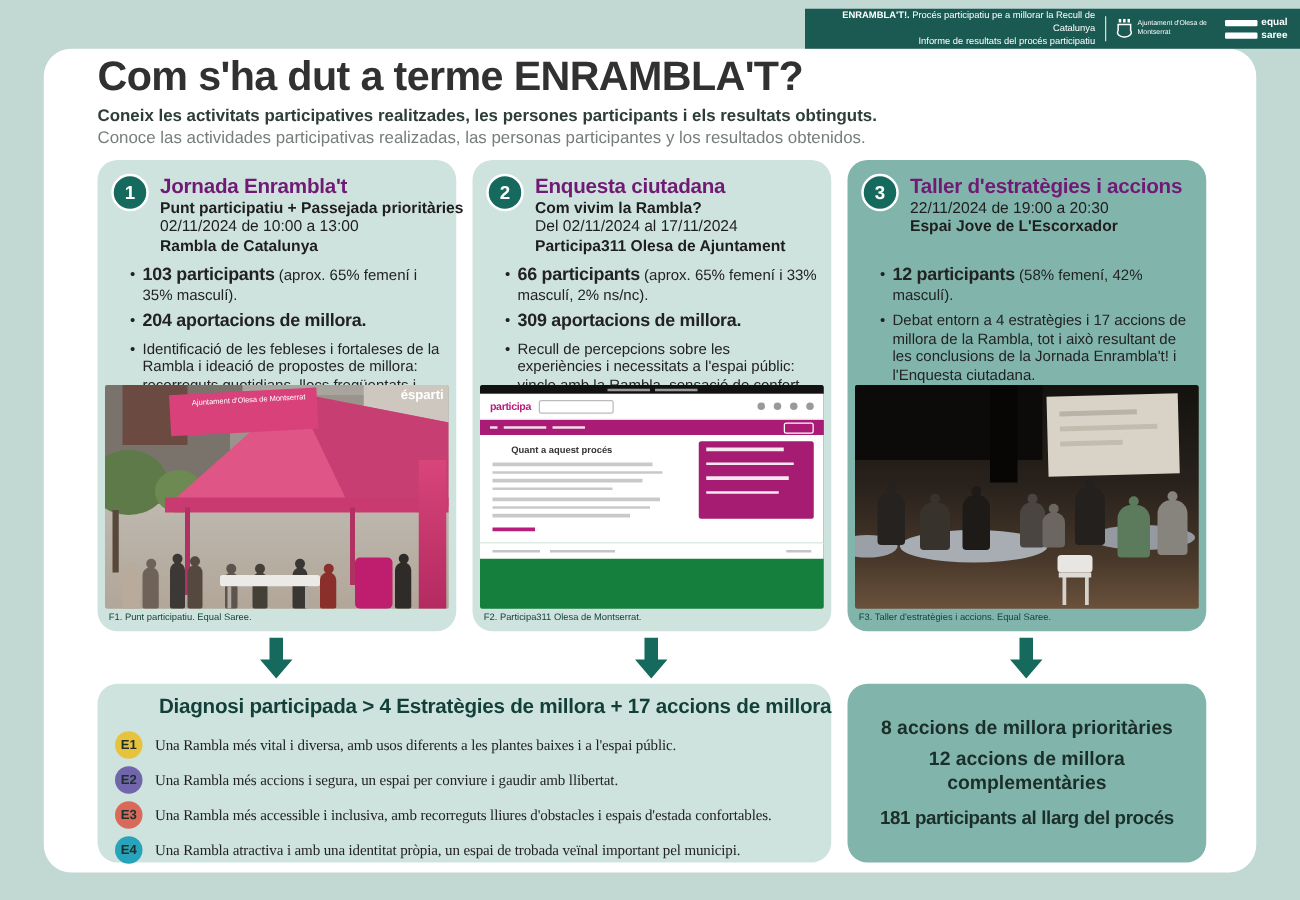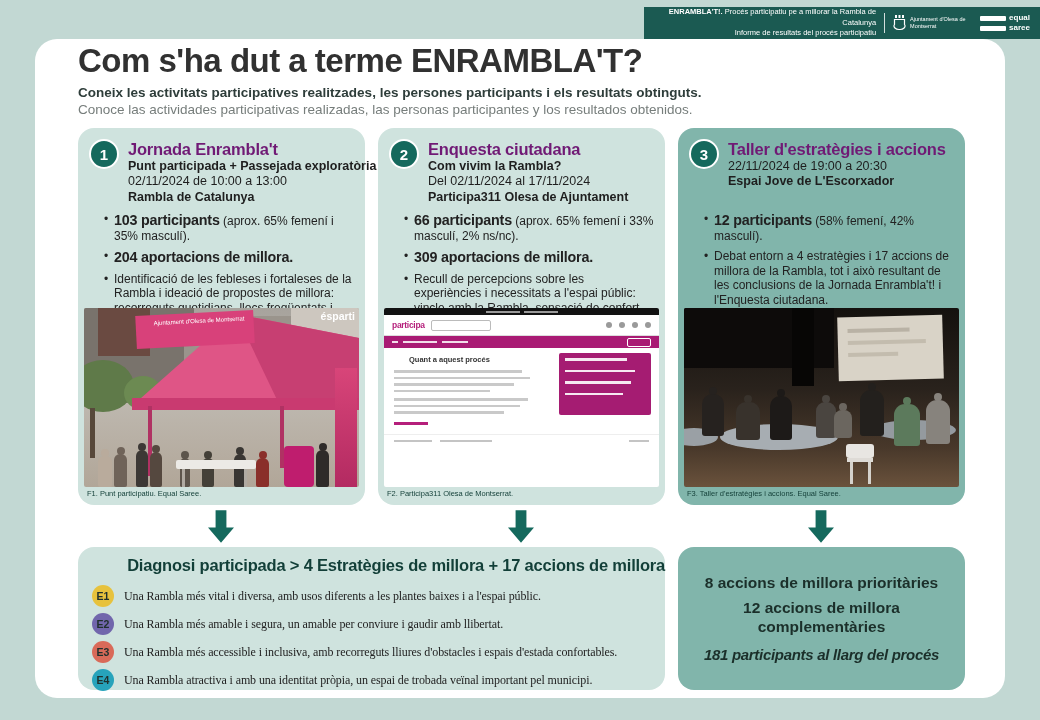--- a/index.html
+++ b/index.html
@@ -51,21 +51,21 @@
   .ph1{background:linear-gradient(180deg,#a7a39d 0%,#bdb7ae 55%,#b1a698 100%);}
   .tent-main{clip-path:polygon(48px 98px,152px 6px,275px 30px,275px 98px);background:#df5586;}
   .tent-side{clip-path:polygon(196px 98px,152px 6px,275px 30px,275px 98px);background:#c73f72;}
   .tent-valance{left:48px;top:90px;width:227px;height:12px;background:#c93a70;}
   .leg{width:4px;background:#b03263;}
   .p{position:absolute;border-radius:6px 6px 2px 2px;background:currentColor;}
   .p::before{content:"";position:absolute;left:50%;top:-7px;transform:translateX(-50%);
              width:8px;height:8px;border-radius:50%;background:inherit;}
 
   
-  .ph2{background:#ffffff;}
+  .ph2{background:#15803d;}
   .w-top{height:7px;background:#121212;display:flex;align-items:center;justify-content:center;gap:4px;}
   .w-top i{display:block;width:34px;height:2px;background:#9a9a9a;}
   .w-head{height:20px;background:#fff;border-bottom:1px solid #ddd;display:flex;align-items:center;gap:6px;padding:0 8px;}
   .w-logo{font-size:8.5px;font-weight:bold;color:#b51f7b;letter-spacing:-.3px;}
   .w-search{width:58px;height:9px;border:1px solid #bbb;border-radius:2px;}
   .w-icons{margin-left:auto;display:flex;gap:7px;}
   .w-icons i{width:6px;height:6px;border-radius:50%;background:#9a9a9a;display:block;}
   .w-nav{height:12px;background:#a91b74;display:flex;align-items:center;gap:5px;padding:0 8px;}
   .w-nav i{display:block;height:2.5px;background:rgba(255,255,255,.85);}
   .w-btn{margin-left:auto;width:22px;height:7px;border:1px solid #fff;border-radius:2px;}
@@ -96,32 +96,32 @@
   .strategies{margin-top:7px;}
   .strategy{display:flex;align-items:center;gap:10px;padding:0 14px;height:28px;}
   .ebadge{flex:0 0 auto;width:22px;height:22px;border-radius:50%;display:flex;align-items:center;justify-content:center;
           font-size:10.5px;font-weight:bold;color:#20302d;}
   .stext{font-size:12px;color:#232323;white-space:nowrap;letter-spacing:-.1px;font-family:Liberation Serif, serif;}
   .results{position:absolute;left:678px;top:547px;width:287px;height:143px;background:#81b5ab;border-radius:16px;
            display:flex;flex-direction:column;justify-content:center;align-items:center;text-align:center;
            color:#1b2f2a;font-weight:bold;padding:0 14px;box-sizing:border-box;}
   .r1{font-size:15.5px;white-space:nowrap;margin-bottom:7px;}
   .r2{font-size:15.5px;line-height:1.2;width:200px;margin-bottom:9px;}
-  .r3{font-size:15px;white-space:nowrap;letter-spacing:-.3px;font-style:italic;}
+  .r3{font-size:15px;white-space:nowrap;letter-spacing:-.3px;}
 </style>
 </head>
 <body>
 
 <div class="poster">
 
   <div class="sheet"></div>
 
   <div class="topbar">
     <div class="tb-text">
-      <div><strong>ENRAMBLA'T!.</strong><span> Procés participatiu pe a millorar la Rambla de Catalunya</span></div>
+      <div><strong>ENRAMBLA'T!.</strong><span> Procés participatiu pe a millorar la Recull de Catalunya</span></div>
       <div>Informe de resultats del procés participatiu</div>
     </div>
     <div class="tb-div"></div>
     <div class="tb-logo">
       <svg width="13" height="16" viewBox="0 0 13 16">
         <rect x="2" y="0" width="2" height="3" fill="#fff"></rect>
           <rect x="5.5" y="0" width="2" height="3" fill="#fff"></rect>
           <rect x="9" y="0" width="2" height="3" fill="#fff"></rect>
         <path d="M1.5 4.5 h10 v5 a5 3.5 0 0 1 -5 5 a5 3.5 0 0 1 -5 -5 z" fill="none" stroke="#fff" stroke-width="1.2"></path>
       </svg>
@@ -141,21 +141,21 @@
 
   <div class="page-title">Com s'ha dut a terme ENRAMBLA'T?</div>
   <div class="sub-ca">Coneix les activitats participatives realitzades, les persones participants i els resultats obtinguts.</div>
   <div class="sub-es">Conoce las actividades participativas realizadas, las personas participantes y los resultados obtenidos.</div>
 
   <div class="card mint c1">
     <div class="head">
       <div class="nbadge">1</div>
       <div class="htxt">
         <div class="c-title">Jornada Enrambla't</div>
-        <div class="c-sub">Punt participada + Passejada exploratòria</div>
+        <div class="c-sub">Punt participatiu + Passejada prioritàries</div>
         <div class="c-date">02/11/2024 de 10:00 a 13:00</div>
         <div class="c-place">Rambla de Catalunya</div>
       </div>
     </div>
     <div class="bullets">
       <div class="bullet emph"><span></span><strong>103 participants</strong><span> (aprox. 65% femení i 35% masculí).</span></div>
       <div class="bullet emph"><span></span><strong>204 aportacions de millora.</strong><span></span></div>
       <div class="bullet"><span>Identificació de les febleses i fortaleses de la Rambla i ideació de propostes de millora: recorreguts quotidians, llocs freqüentats i evitats i valors i mancances de la Rambla.</span><strong></strong><span></span></div>
     </div>
     <div class="photo ph1">
@@ -313,21 +313,21 @@
 
   <div class="diag">
     <div class="diag-title">Diagnosi participada &gt; 4 Estratègies de millora + 17 accions de millora</div>
     <div class="strategies">
       <div class="strategy">
         <span class="ebadge" style="background-color: rgb(231, 194, 61);">E1</span>
         <span class="stext">Una Rambla més vital i diversa, amb usos diferents a les plantes baixes i a l'espai públic.</span>
       </div>
       <div class="strategy">
         <span class="ebadge" style="background-color: rgb(113, 102, 172);">E2</span>
-        <span class="stext">Una Rambla més amable i segura, un amable per conviure i gaudir amb llibertat.</span>
+        <span class="stext">Una Rambla més accions i segura, un espai per conviure i gaudir amb llibertat.</span>
       </div>
       <div class="strategy">
         <span class="ebadge" style="background-color: rgb(217, 106, 89);">E3</span>
         <span class="stext">Una Rambla més accessible i inclusiva, amb recorreguts lliures d'obstacles i espais d'estada confortables.</span>
       </div>
       <div class="strategy">
         <span class="ebadge" style="background-color: rgb(39, 163, 187);">E4</span>
         <span class="stext">Una Rambla atractiva i amb una identitat pròpia, un espai de trobada veïnal important pel municipi.</span>
       </div>
     </div>

